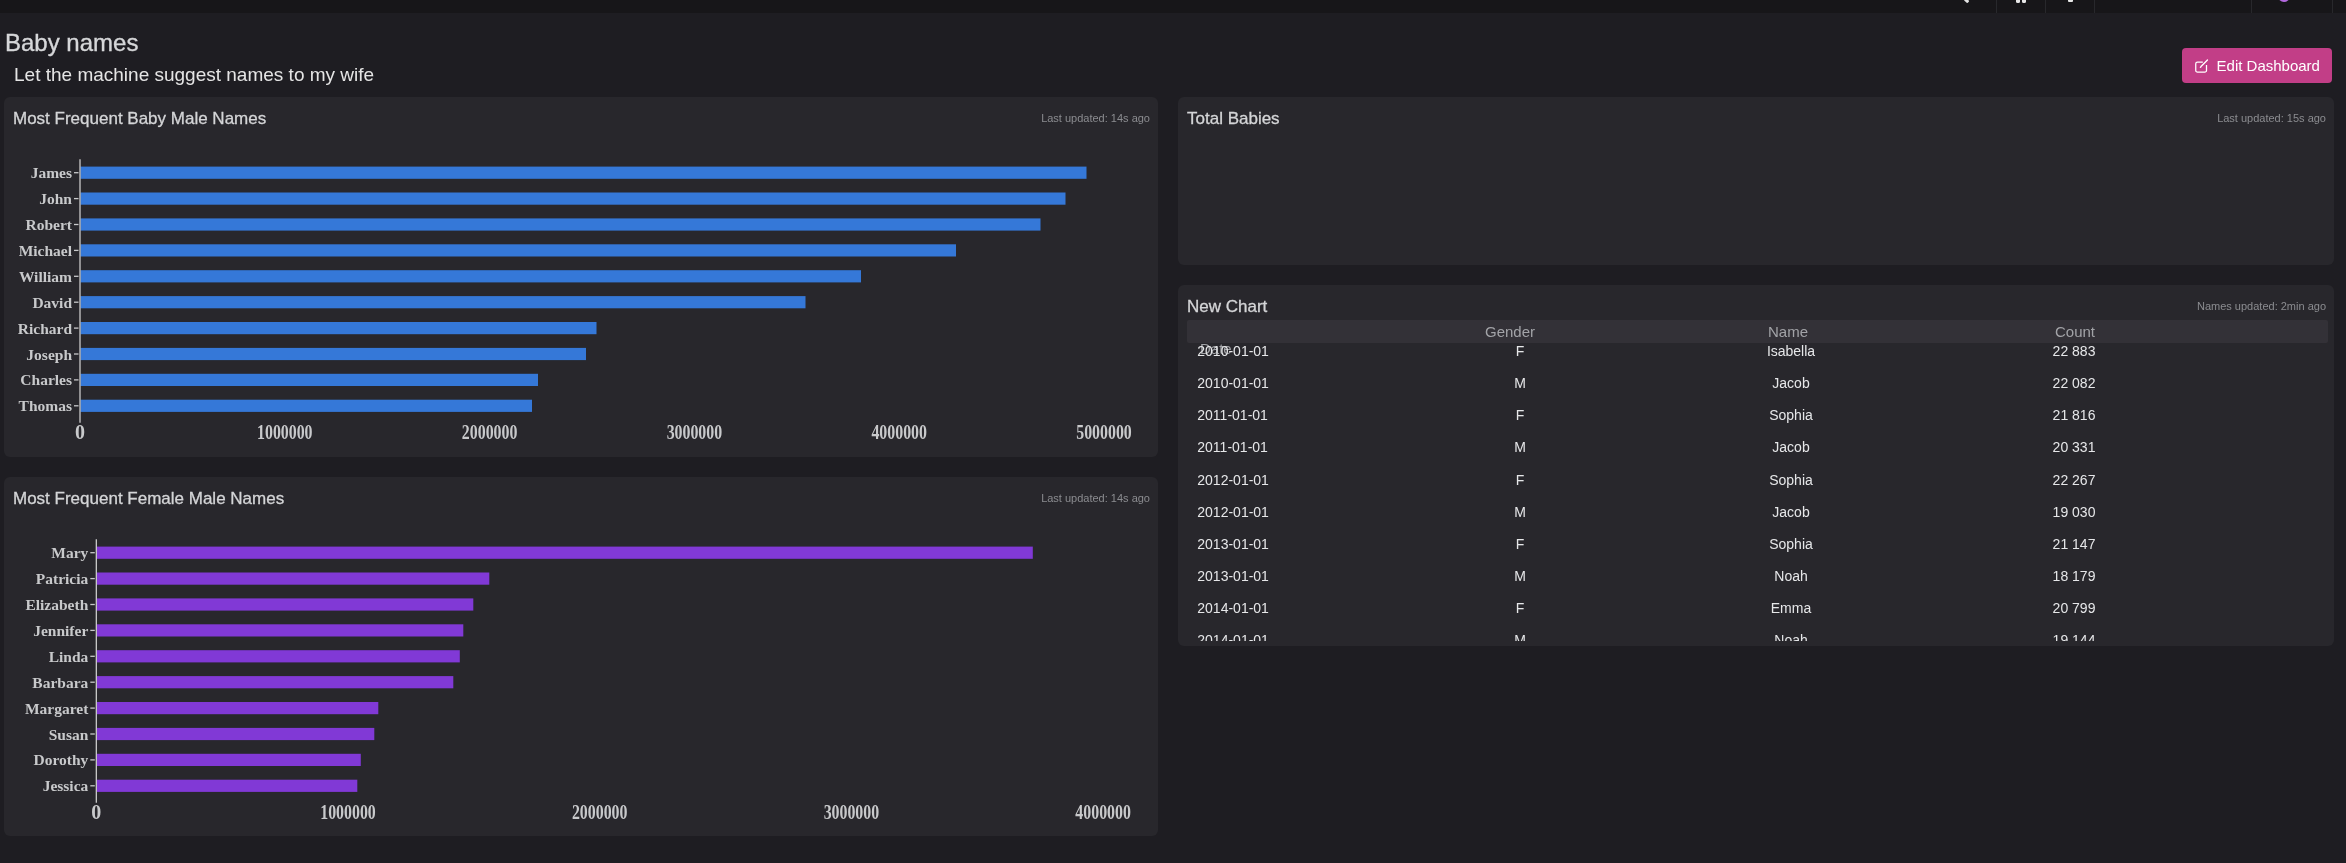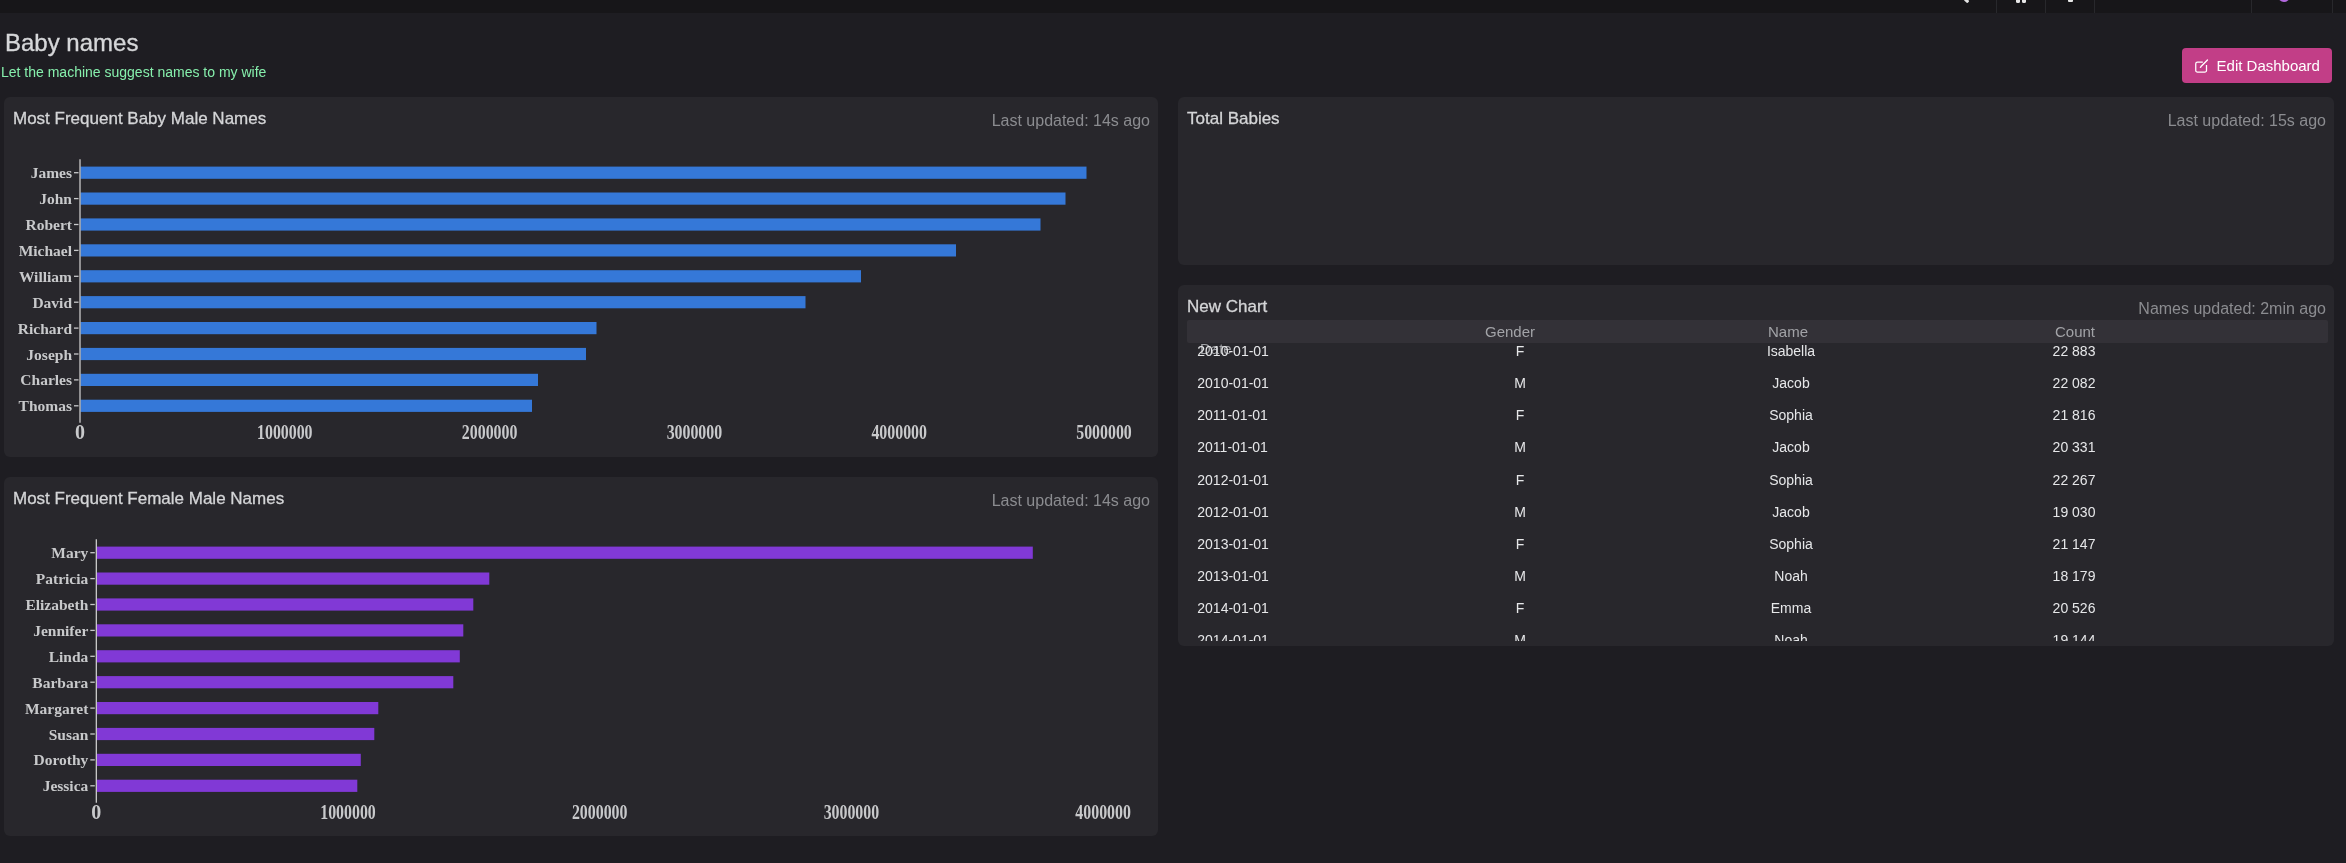--- a/index.html
+++ b/index.html
@@ -2,21 +2,21 @@
 <html><head>
 <meta charset="utf-8">
 <style>
   html,body{margin:0;padding:0;}
   *{box-sizing:border-box;}
   body{width:2346px;height:863px;position:relative;background:#1e1d22;
        font-family:"Liberation Sans",sans-serif;overflow:hidden;}
   .abs{position:absolute;}
   .panel{position:absolute;background:#28272c;border-radius:6px;}
   .ptitle{position:absolute;left:9px;top:11.5px;font-size:17px;color:#d4d5d7;-webkit-text-stroke:0.3px #d4d5d7;}
-  .pupd{position:absolute;right:8px;top:15px;font-size:16px;color:#8b8c90;}
+  .pupd{position:absolute;right:8px;top:15px;font-size:11px;color:#8b8c90;}
   svg text{font-family:"Liberation Serif",serif;font-weight:bold;}
   .c{position:relative;left:-50%;display:inline-block;}
 </style>
 </head>
 <body>
 
 <div class="abs" id="nav" style="left:0;top:0;width:2346px;height:13px;background:#171619;">
   <div class="abs" style="left:1996px;top:0;width:1px;height:13px;background:#28282c;"></div>
   <div class="abs" style="left:2045px;top:0;width:1px;height:13px;background:#28282c;"></div>
   <div class="abs" style="left:2094px;top:0;width:1px;height:13px;background:#28282c;"></div>
@@ -24,21 +24,21 @@
   <div class="abs" style="left:2332px;top:0;width:1px;height:13px;background:#28282c;"></div>
 
   <div class="abs" style="left:1963.5px;top:-1px;width:5px;height:3.2px;background:#e4e4e4;border-radius:1px;transform:rotate(42deg);"></div>
   <div class="abs" style="left:2016px;top:-2px;width:4px;height:5px;background:#e8e8e8;border-radius:1.5px;"></div>
   <div class="abs" style="left:2022px;top:-2px;width:4px;height:5px;background:#e8e8e8;border-radius:1.5px;"></div>
   <div class="abs" style="left:2068px;top:-1px;width:5px;height:3px;background:#e8e8e8;border-radius:1px;"></div>
   <div class="abs" style="left:2278px;top:-10px;width:12px;height:12px;background:#b369de;border-radius:50%;"></div>
 </div>
 
 <div class="abs" style="left:5px;top:29px;font-size:24px;font-weight:500;color:#d6d7d9;-webkit-text-stroke:0.35px #d6d7d9;">Baby names</div>
-<div class="abs" style="left:1px;top:63.5px;font-size:14px;color:#86efac;">Let the machine suggest names to my wife</div>
+<div class="abs" style="left:14px;top:63.5px;font-size:19px;color:#e5e5e5;">Let the machine suggest names to my wife</div>
 
 <div class="abs" style="left:2182px;top:48px;width:150px;height:35px;background:#c23e87;border-radius:4px;color:#fff;font-size:15px;display:flex;align-items:center;justify-content:center;gap:7px;">
   <svg width="15.5" height="15.5" viewBox="0 0 16 16" fill="none" stroke="#fff">
     <path d="M12.9 7.3 v5.5 a1.8 1.8 0 0 1 -1.8 1.8 H3.6 a1.8 1.8 0 0 1 -1.8 -1.8 V6.0 a1.8 1.8 0 0 1 1.8 -1.8 h5.5" stroke-width="1.3"></path>
     <path d="M7.2 8.8 L13.9 2.1" stroke-width="1.4" stroke-linecap="round"></path>
     <path d="M5.9 10.35 l0.45 -1.85 1.45 1.45 -1.9 0.4 z" fill="#fff" stroke="none"></path>
   </svg>
   <span>Edit Dashboard</span>
 </div>
 
@@ -189,19 +189,19 @@
       <span class="abs" style="left:342px;top:193.6px;"><span style="position:relative;left:-50%;display:inline-block;">F</span></span>
       <span class="abs" style="left:613px;top:193.6px;"><span style="position:relative;left:-50%;display:inline-block;">Sophia</span></span>
       <span class="abs" style="left:896px;top:193.6px;"><span style="position:relative;left:-50%;display:inline-block;text-align:right;">21 147</span></span>
       <span class="abs" style="left:19.3px;top:225.7px;">2013-01-01</span>
       <span class="abs" style="left:342px;top:225.7px;"><span style="position:relative;left:-50%;display:inline-block;">M</span></span>
       <span class="abs" style="left:613px;top:225.7px;"><span style="position:relative;left:-50%;display:inline-block;">Noah</span></span>
       <span class="abs" style="left:896px;top:225.7px;"><span style="position:relative;left:-50%;display:inline-block;">18 179</span></span>
       <span class="abs" style="left:19.3px;top:257.8px;">2014-01-01</span>
       <span class="abs" style="left:342px;top:257.8px;"><span style="position:relative;left:-50%;display:inline-block;">F</span></span>
       <span class="abs" style="left:613px;top:257.8px;"><span style="position:relative;left:-50%;display:inline-block;">Emma</span></span>
-      <span class="abs" style="left:896px;top:257.8px;"><span style="position:relative;left:-50%;display:inline-block;">20 526</span></span>
+      <span class="abs" style="left:896px;top:257.8px;"><span style="position:relative;left:-50%;display:inline-block;">20 799</span></span>
       <span class="abs" style="left:19.3px;top:289.8px;">2014-01-01</span>
       <span class="abs" style="left:342px;top:289.8px;"><span style="position:relative;left:-50%;display:inline-block;">M</span></span>
       <span class="abs" style="left:613px;top:289.8px;"><span style="position:relative;left:-50%;display:inline-block;">Noah</span></span>
       <span class="abs" style="left:896px;top:289.8px;"><span style="position:relative;left:-50%;display:inline-block;">19 144</span></span>
     </div>
 </div>
 
 </body></html>

